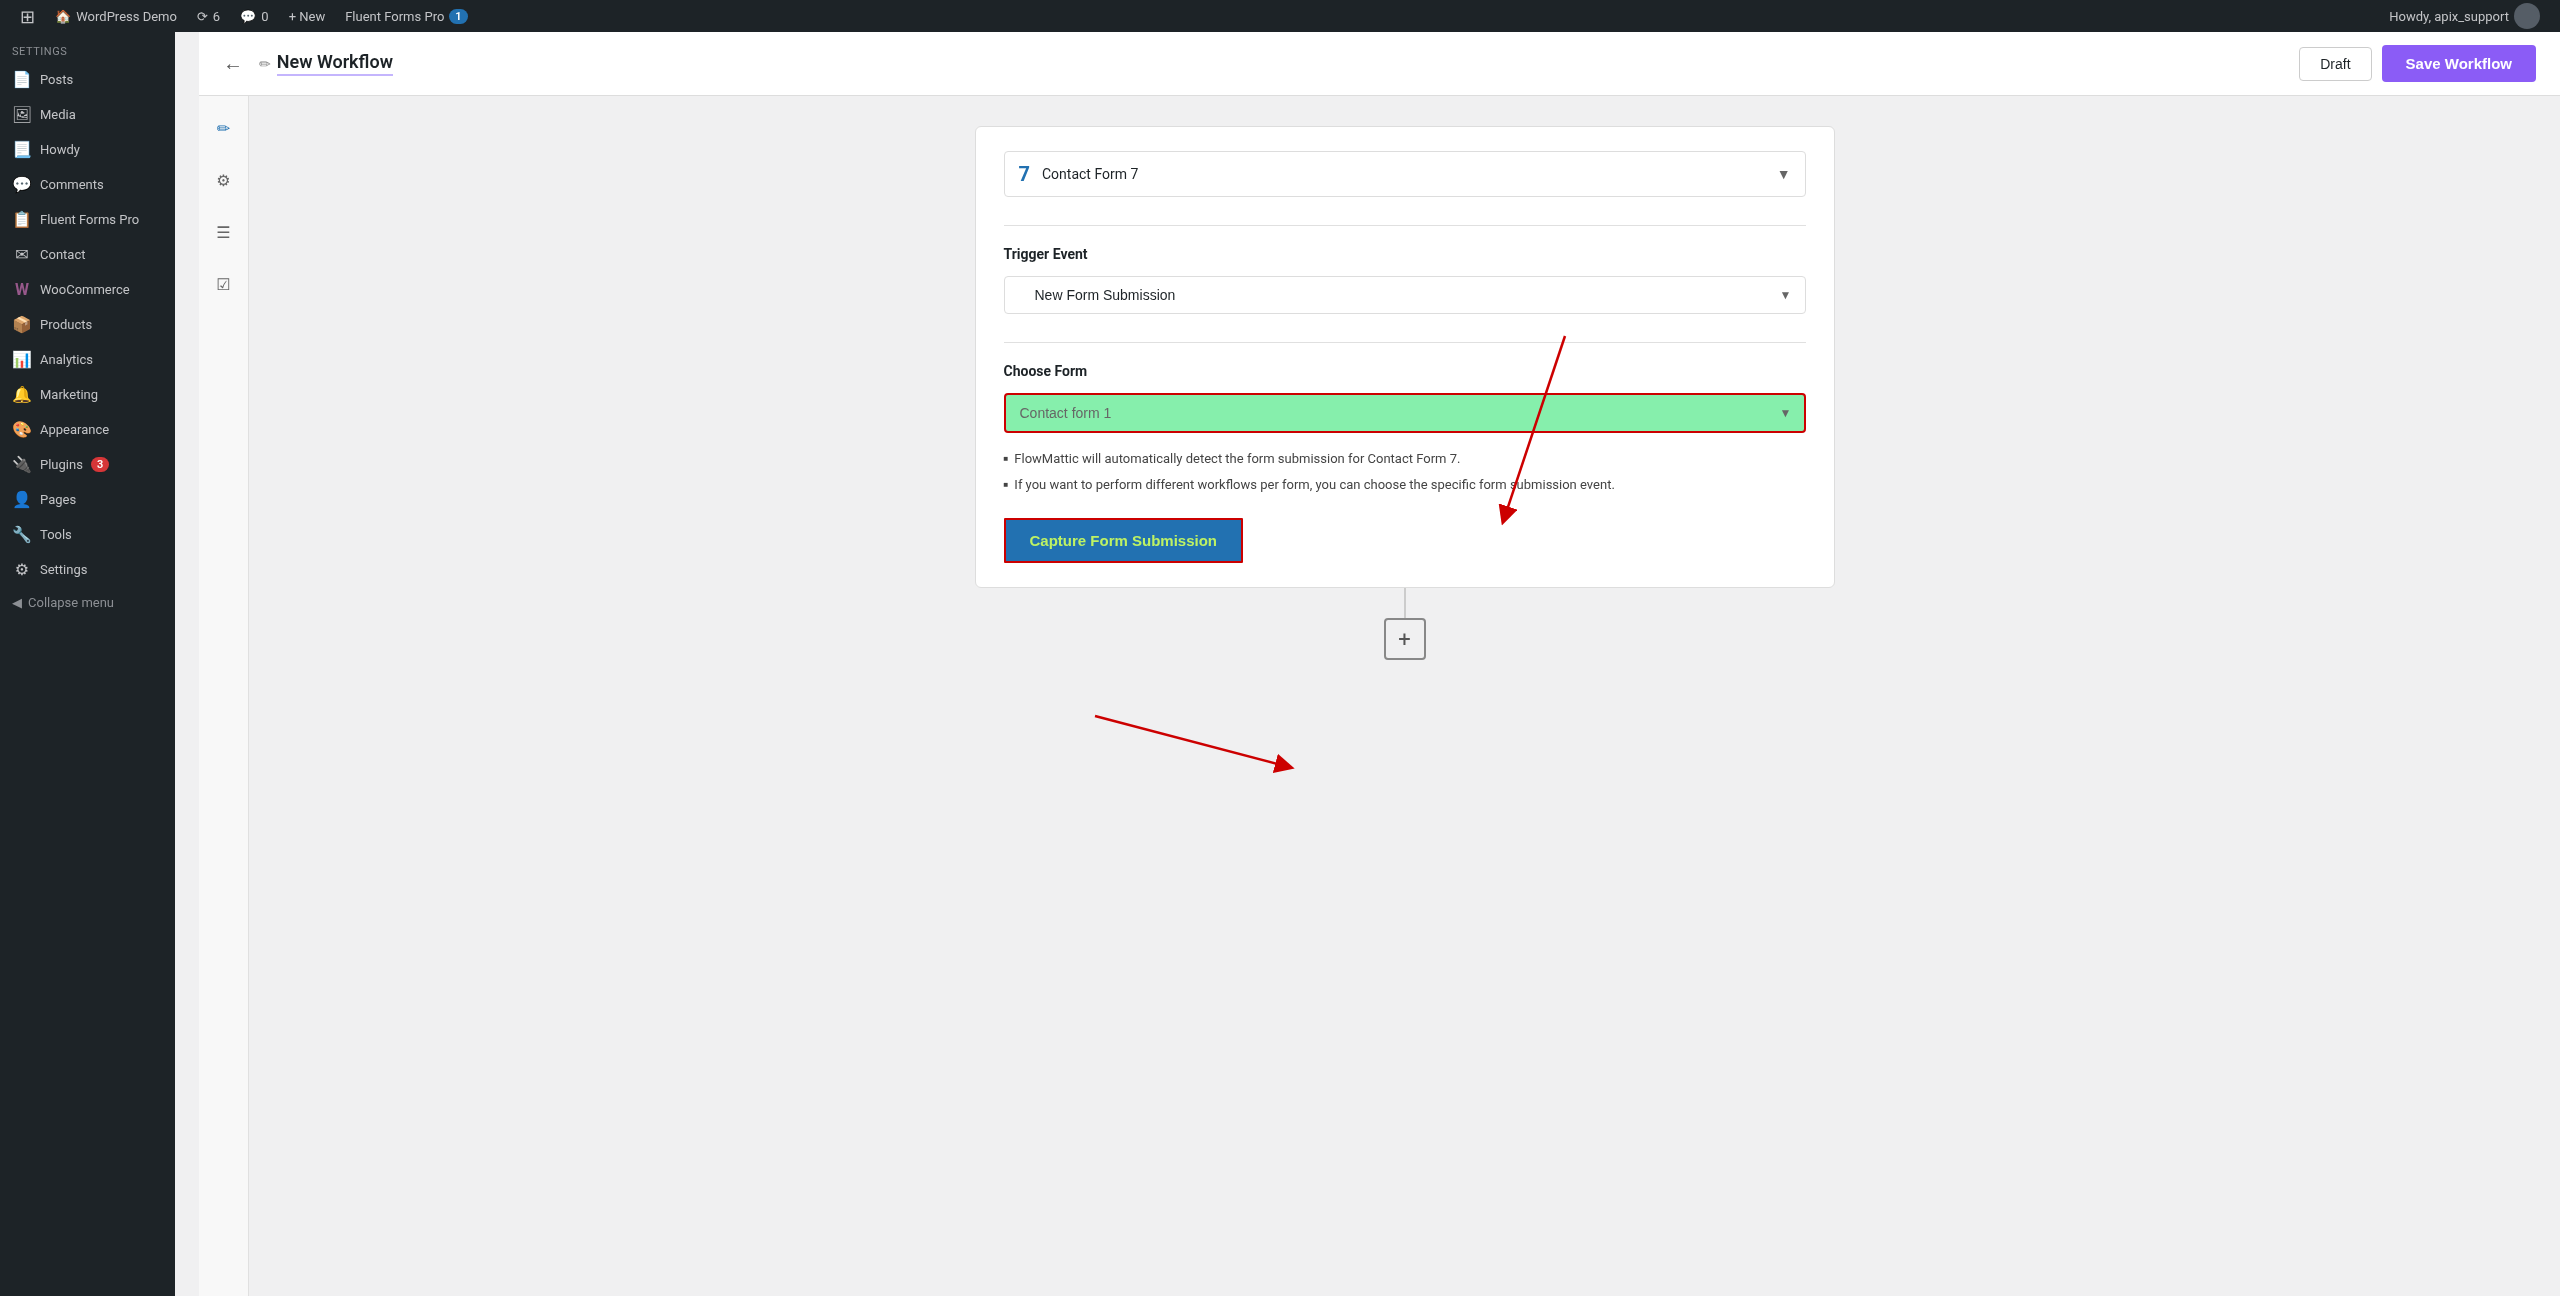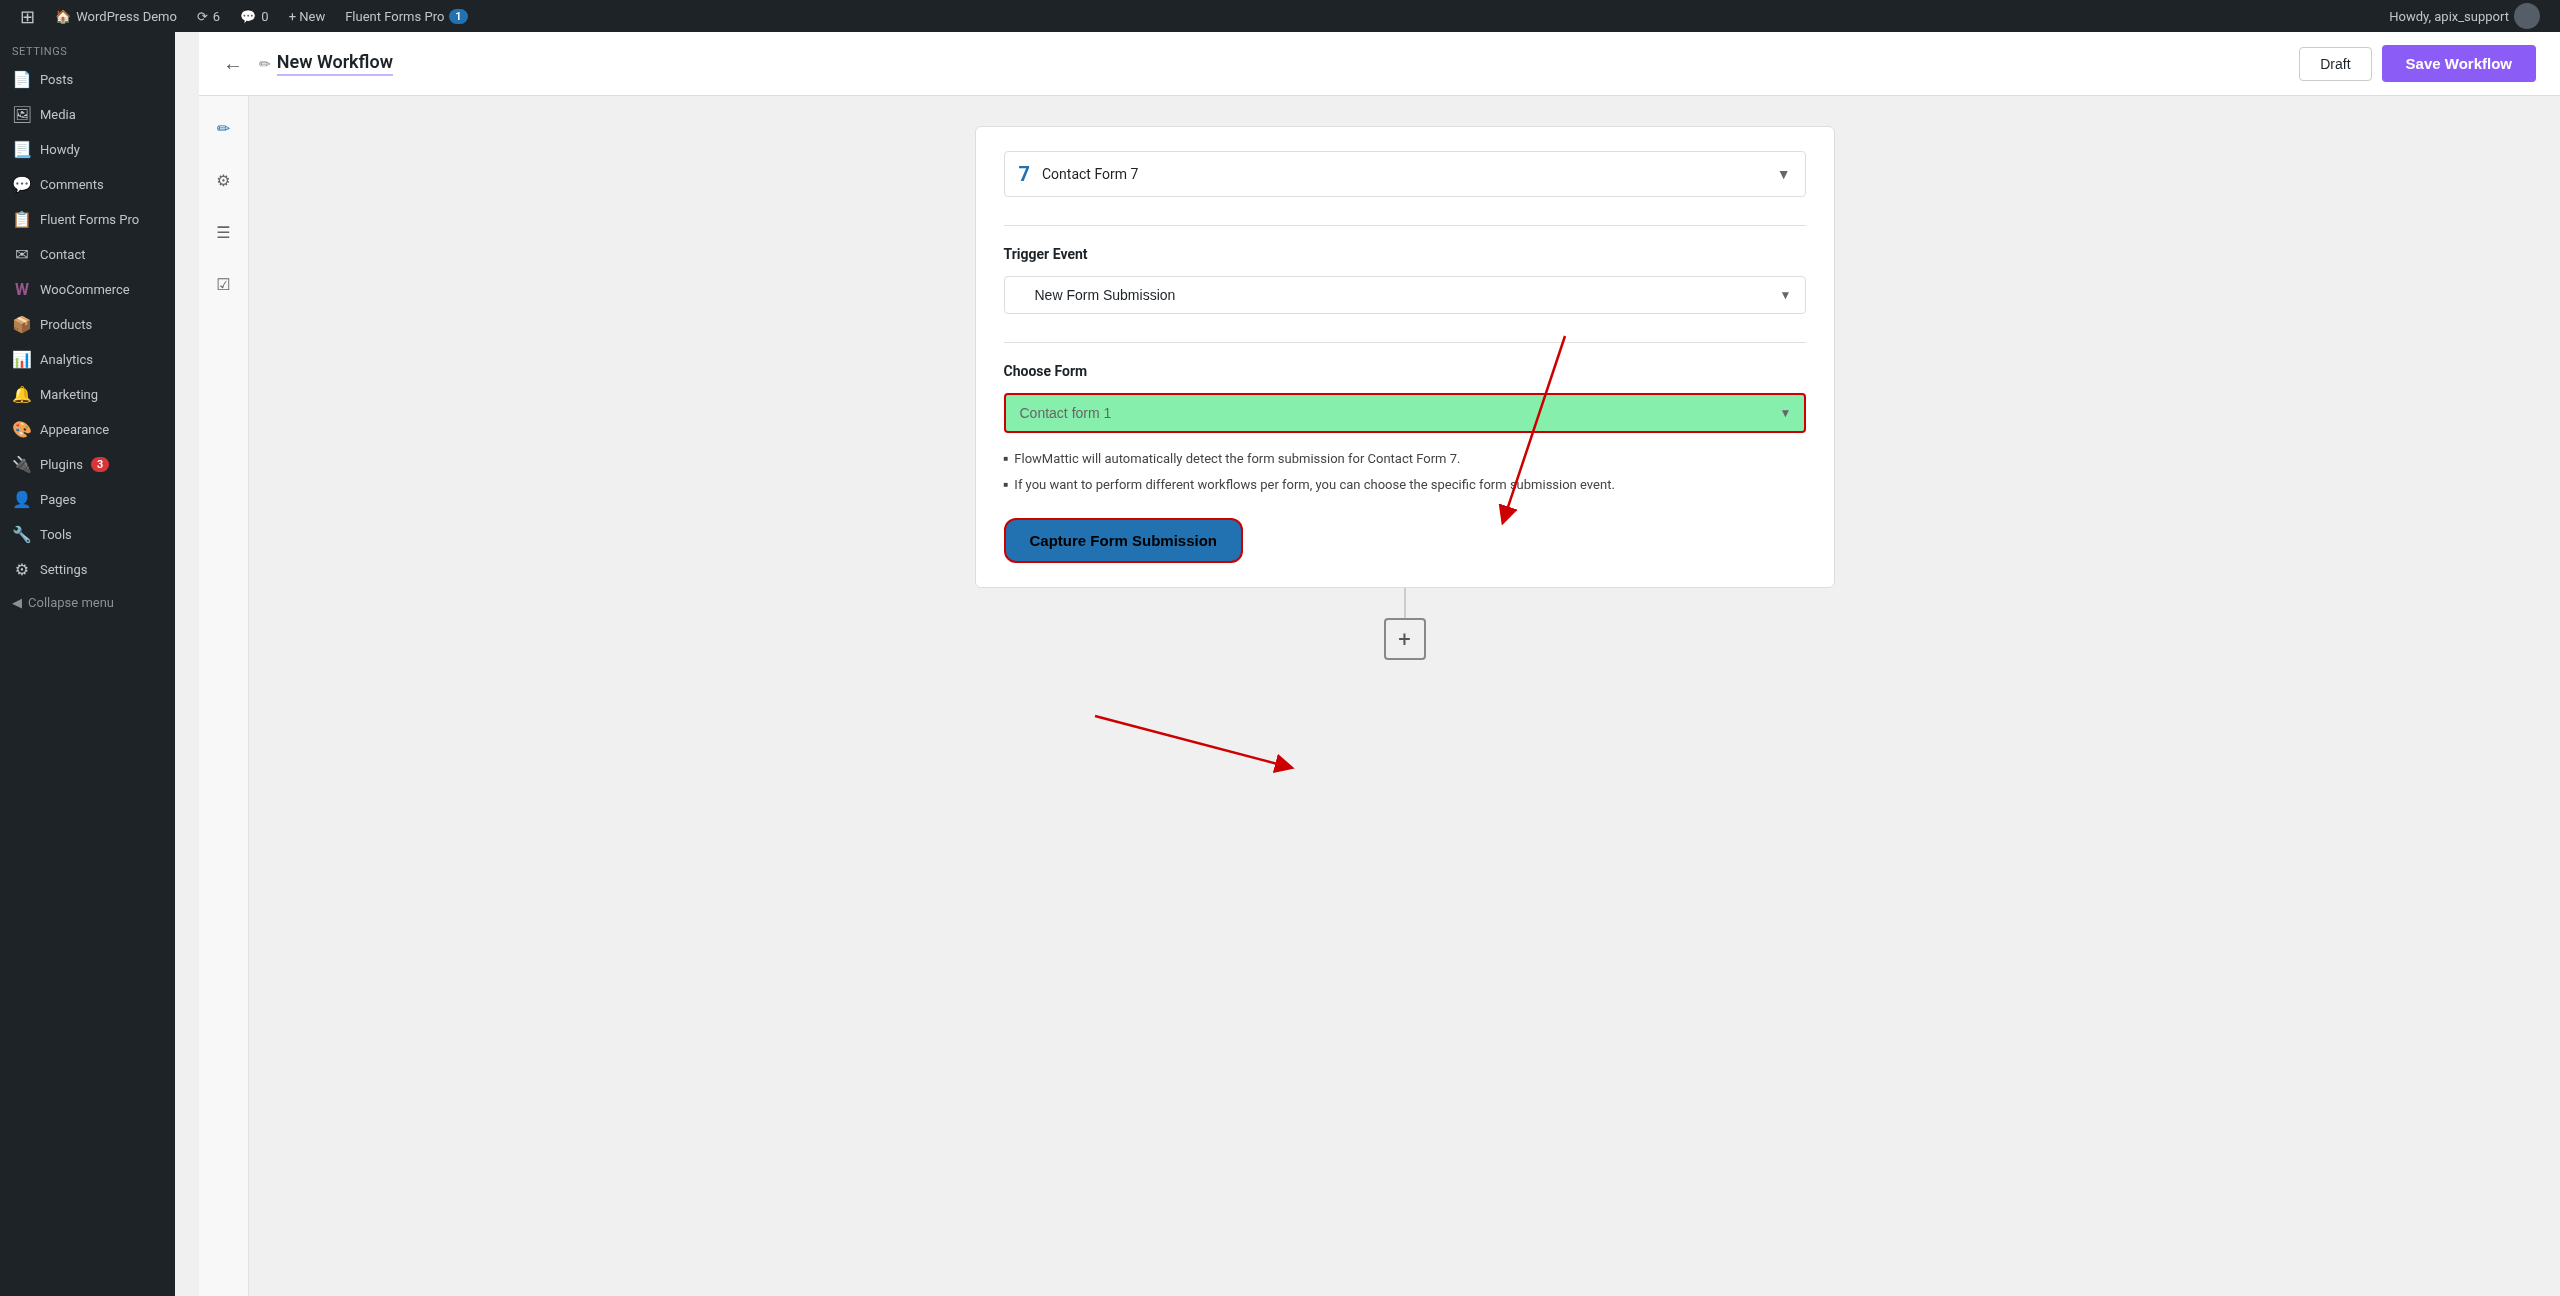--- a/index.html
+++ b/index.html
@@ -319,23 +319,23 @@
     .info-list li::before {
       content: '■';
       color: #444;
       font-size: 8px;
       margin-top: 4px;
       flex-shrink: 0;
     }
 
     .btn-capture {
       background: #2271b1;
-      color: #000000;
+      color: #bef264;
       border: 2px solid #cc0000;
-      border-radius: 12px;
+      border-radius: 1px;
       padding: 12px 24px;
       font-size: 15px;
       font-weight: 600;
       cursor: pointer;
     }
 
     
     .connector {
       width: 2px;
       background: #ccc;

